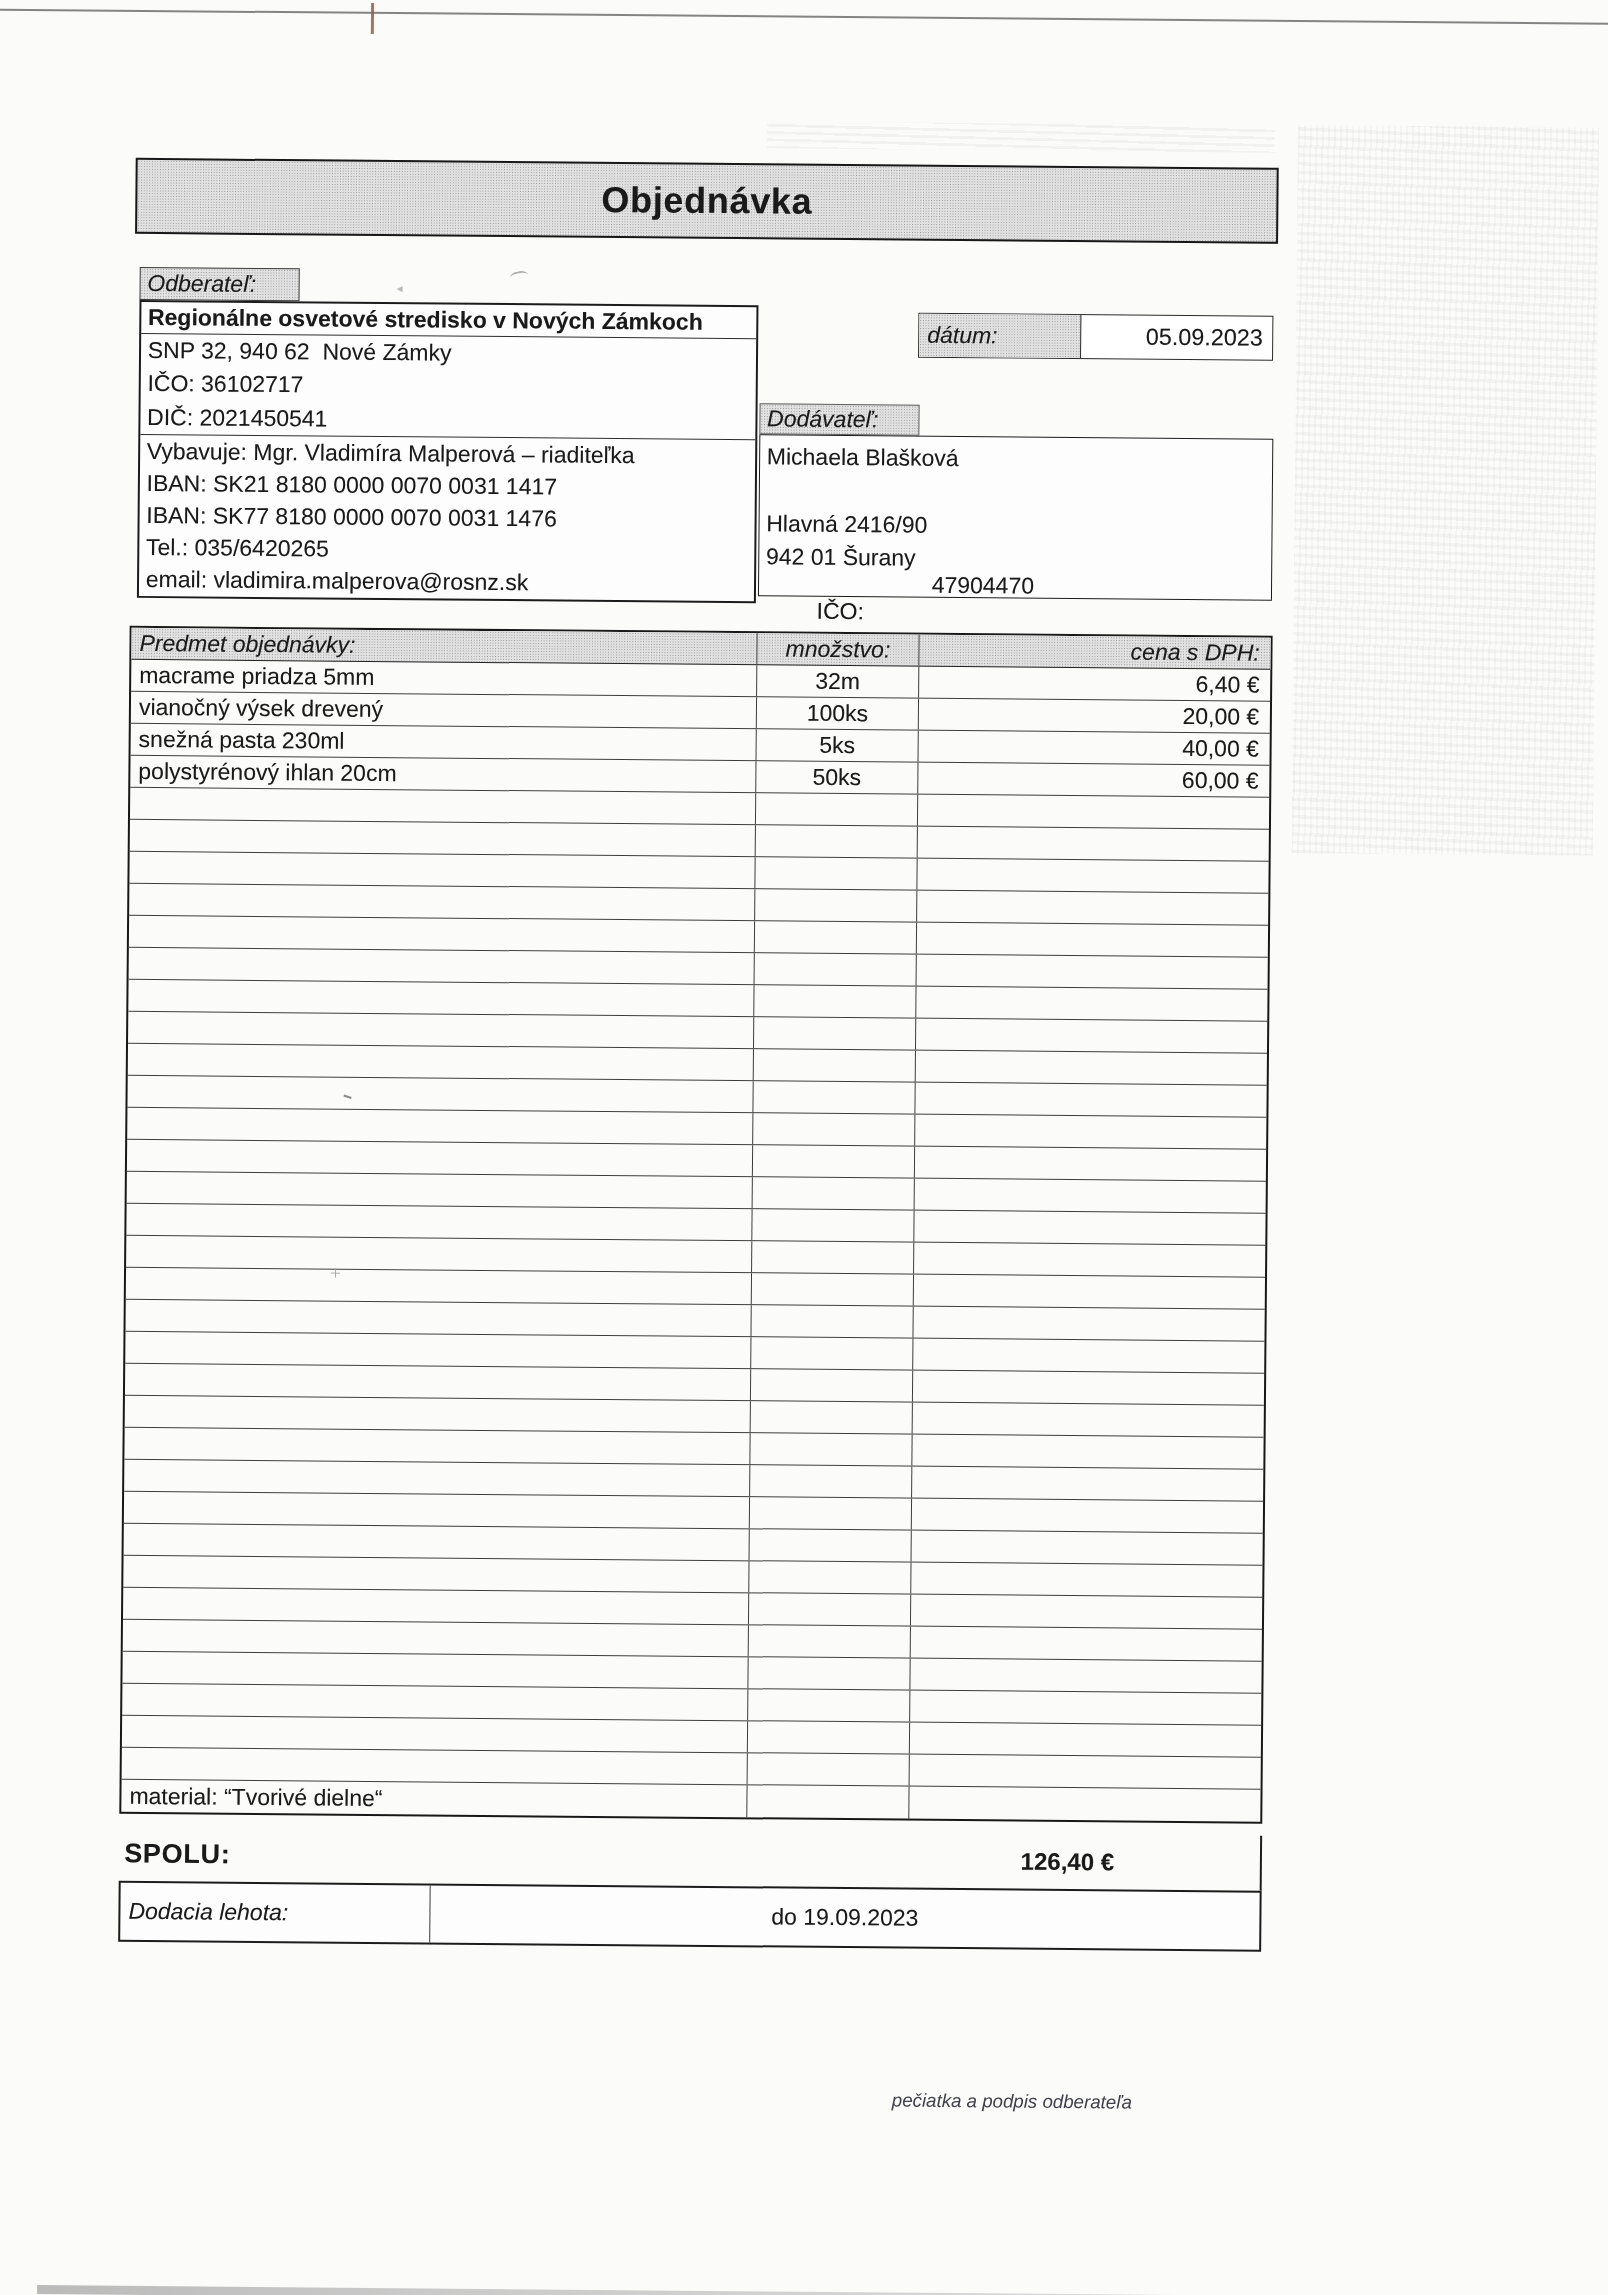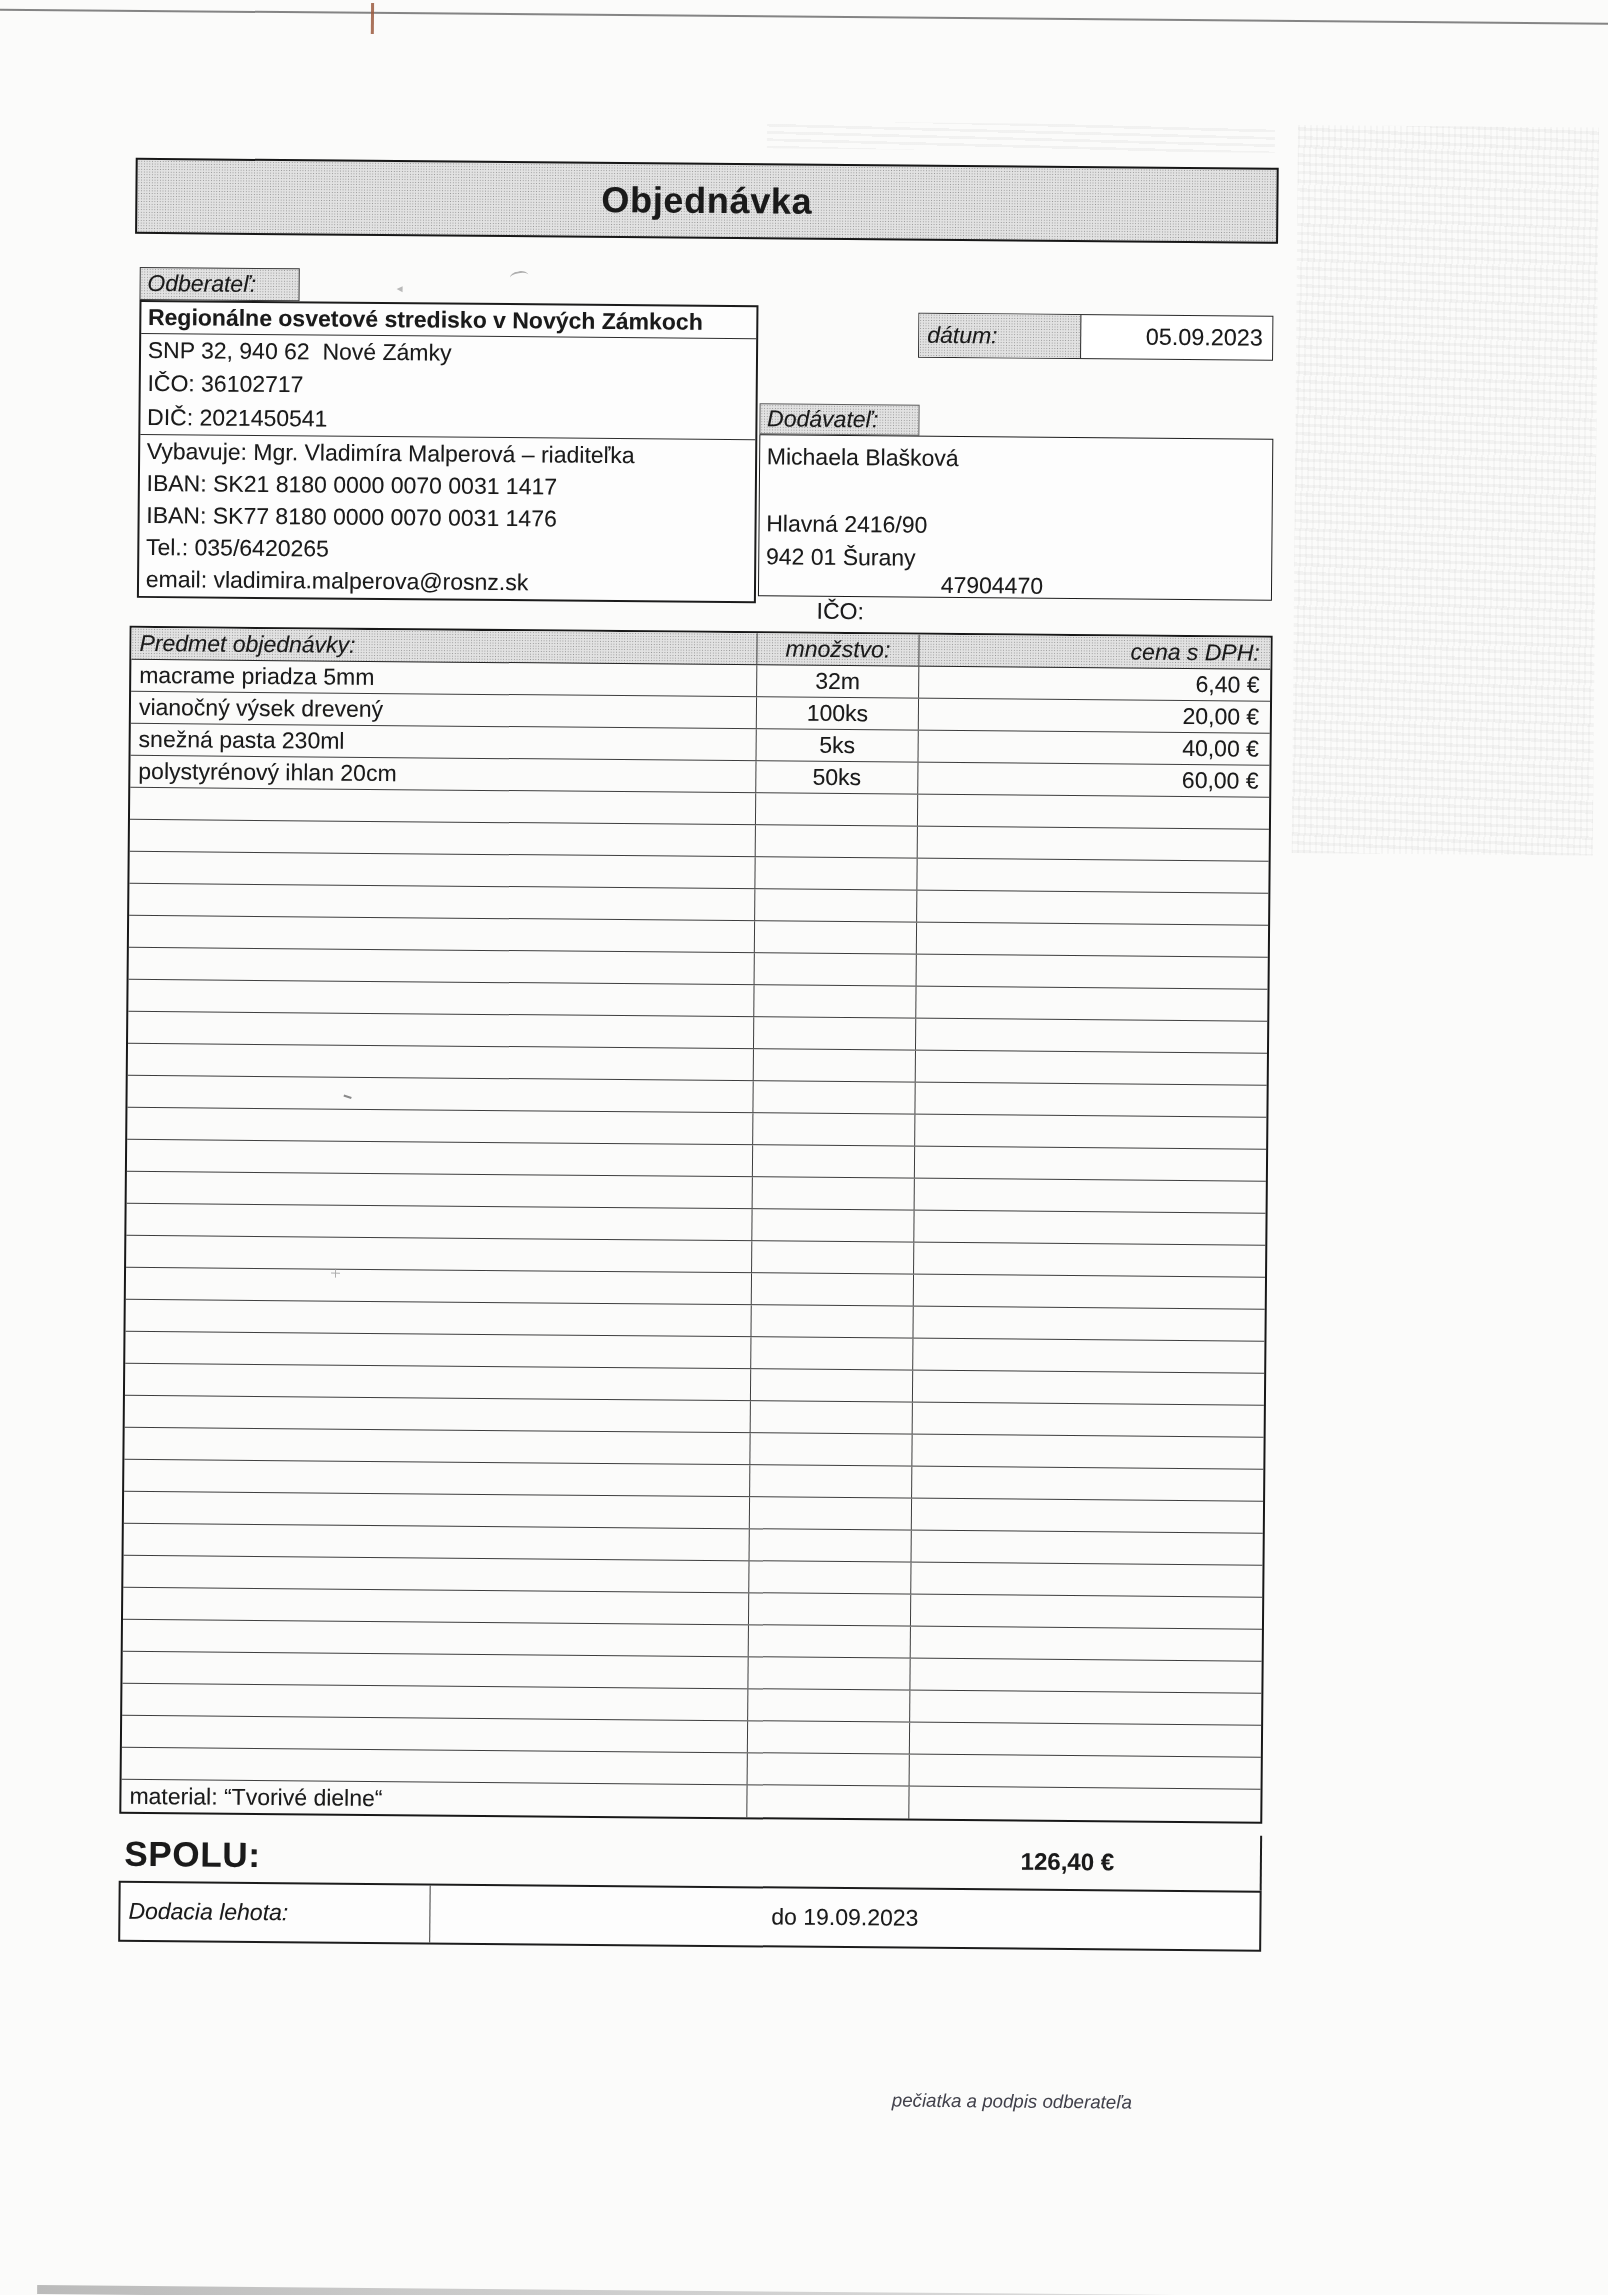--- a/index.html
+++ b/index.html
@@ -59,40 +59,40 @@
   .date-value{flex:1;display:flex;align-items:center;justify-content:flex-end;
               padding-right:9.4px;font-size:23.4px;}
 
   
   .supp-label{position:absolute;left:763px;top:397px;width:160px;height:31px;box-sizing:border-box;
               border:0.7px solid #606060;display:flex;align-items:center;padding-left:6.7px;font-size:23px;}
   .supp-box{position:absolute;left:763px;top:428px;width:514px;height:162px;box-sizing:border-box;
             border:1.3px solid #1c1c1c;background:rgba(255,255,255,.5);}
   .supp-box .line{position:absolute;left:6.7px;font-size:23px;white-space:pre;}
   .supp-name{top:8px;} .supp-street{top:75px;} .supp-city{top:108px;} .supp-ico{top:135px;}
-  .supp-ico-val{position:absolute;left:166px;top:0;white-space:pre;margin-left:9px;}
+  .supp-ico-val{position:absolute;left:166px;top:0;white-space:pre;}
 
   
   .order-table{position:absolute;left:135px;top:625px;width:1143px;box-sizing:border-box;
                border:2px solid #181818;}
   .thead{display:flex;height:32px;box-sizing:border-box;border-bottom:1.3px solid #222;}
   .thead .cell{font-size:23px;font-style:italic;}
   .cell{box-sizing:border-box;display:flex;align-items:center;overflow:hidden;}
   .c-item{width:625px;padding-left:8px;}
   .c-qty{width:162px;border-left:1.3px solid #3d3d3d;justify-content:center;}
   .c-price{flex:1;border-left:1.3px solid #3d3d3d;justify-content:flex-end;padding-right:10.7px;}
   .trow{display:flex;height:32px;box-sizing:border-box;border-bottom:1.3px solid #3d3d3d;
         font-size:23px;}
   .material-row{height:32px;border-bottom:none;}
 
   
   .total-row{position:absolute;left:135px;top:1825px;width:1143px;height:55px;box-sizing:border-box;
              border-right:2px solid #1d1d1d;}
   .total-label{position:absolute;left:5.3px;top:50%;transform:translateY(-50%);
-               font-size:35px;font-weight:bold;letter-spacing:0.7px;}
+               font-size:27px;font-weight:bold;letter-spacing:0.7px;}
   .total-value{position:absolute;left:785px;top:0;width:354px;height:100%;display:flex;
                align-items:center;justify-content:center;padding-right:27px;box-sizing:border-box;
                font-size:24px;font-weight:bold;}
 
   
   .delivery-box{position:absolute;left:135px;top:1880px;width:1143px;height:61px;box-sizing:border-box;
                 border:2px solid #1c1c1c;display:flex;background:rgba(255,255,255,.5);}
   .delivery-label{width:310px;box-sizing:border-box;border-right:1.3px solid #3a3a3a;display:flex;
                   align-items:center;padding-left:8px;font-size:23px;}
   .delivery-value{flex:1;display:flex;align-items:center;justify-content:center;font-size:23px;}

